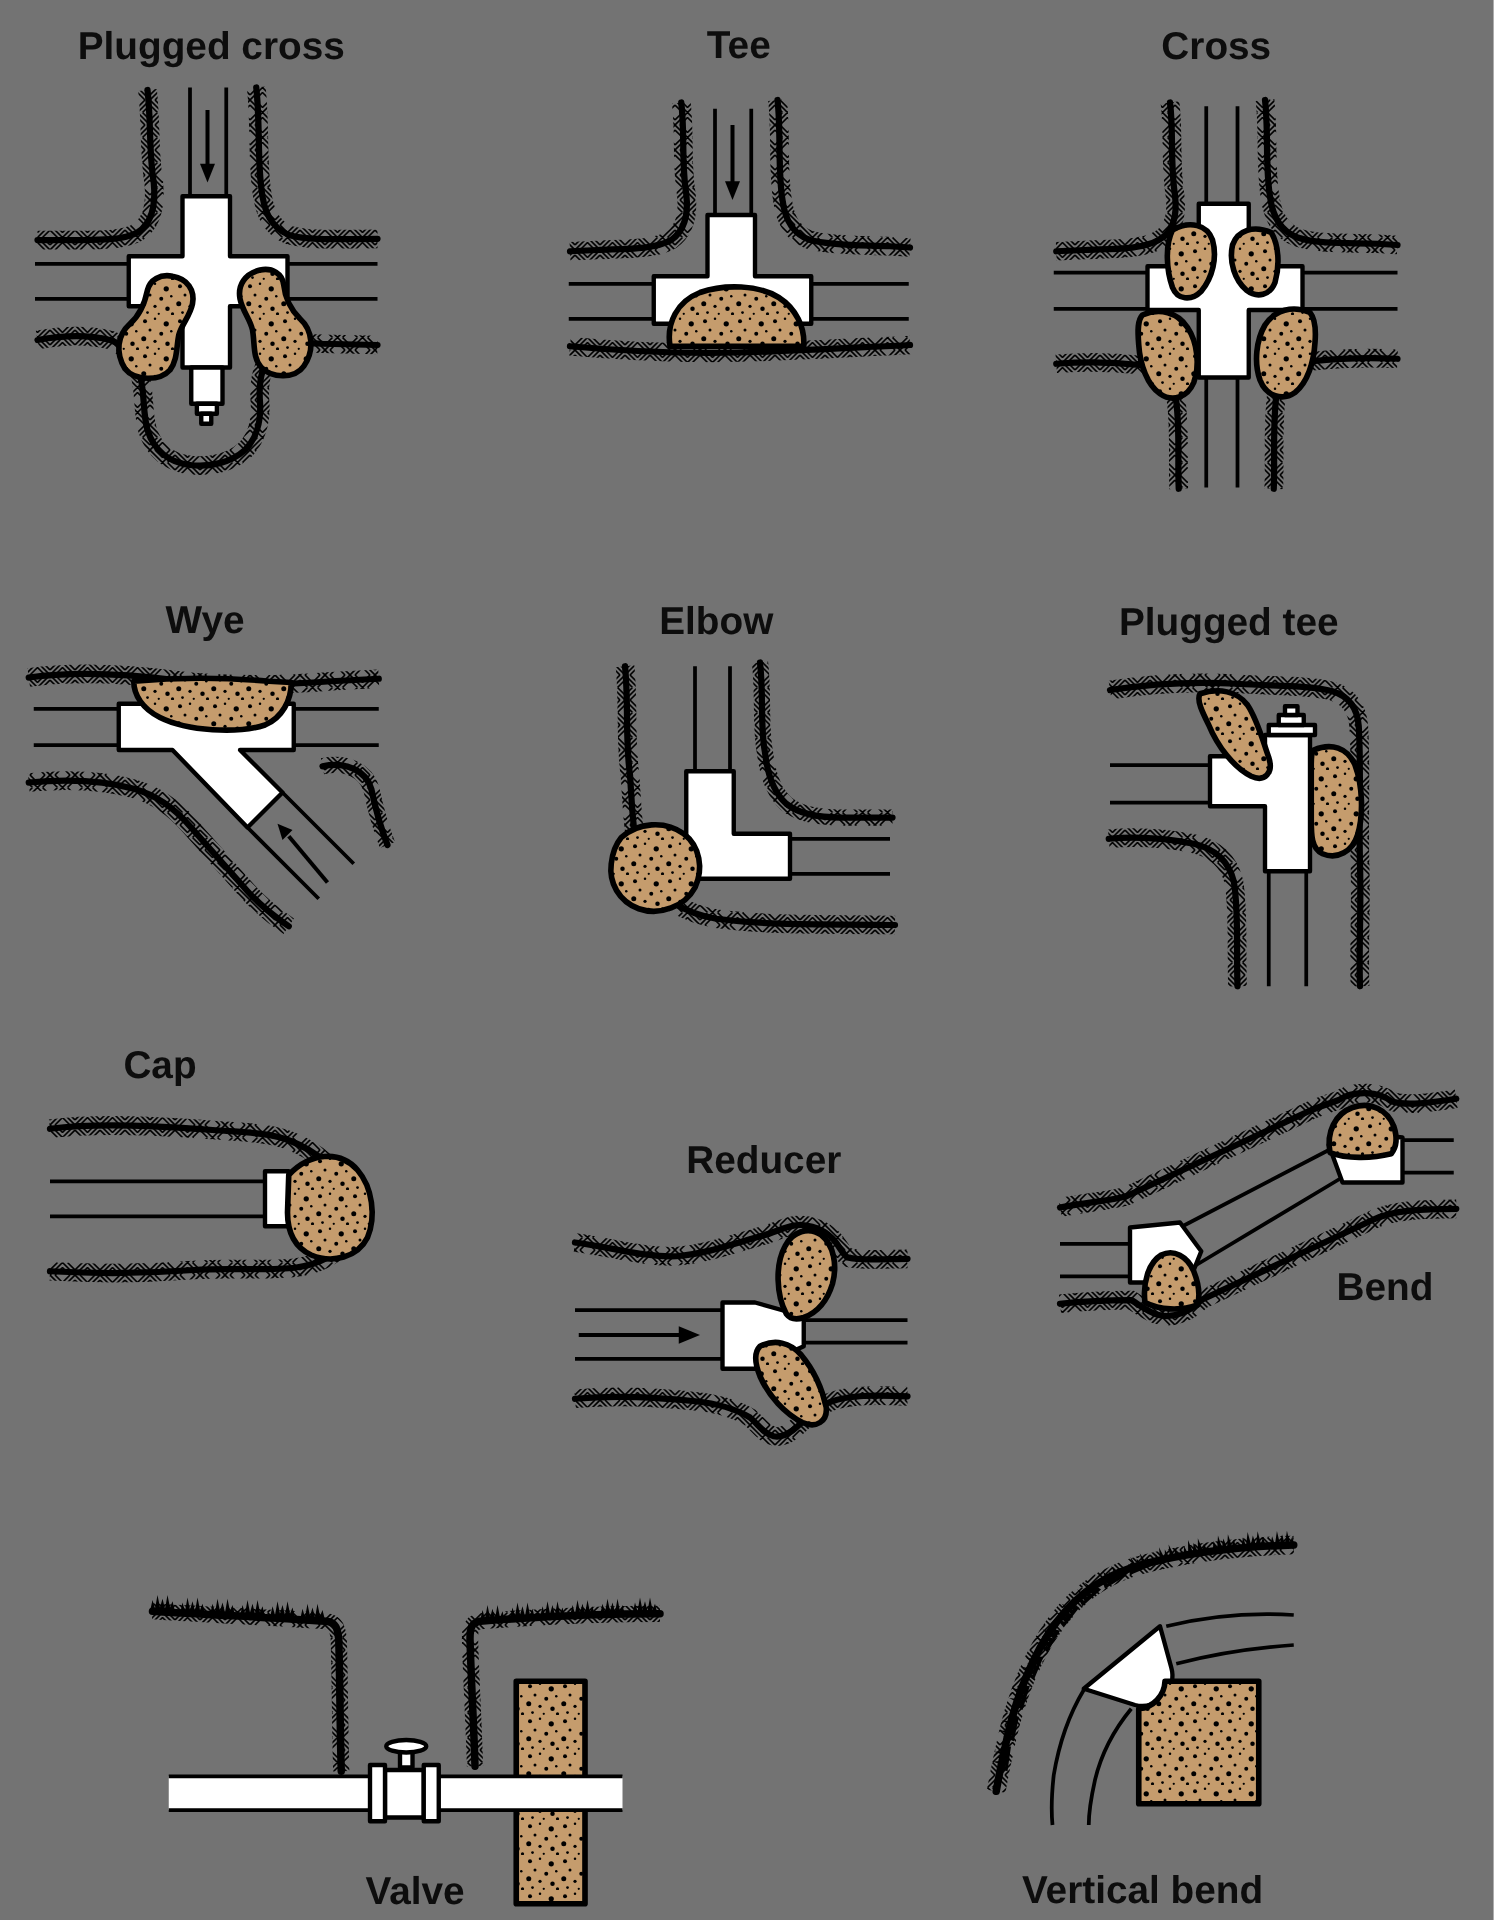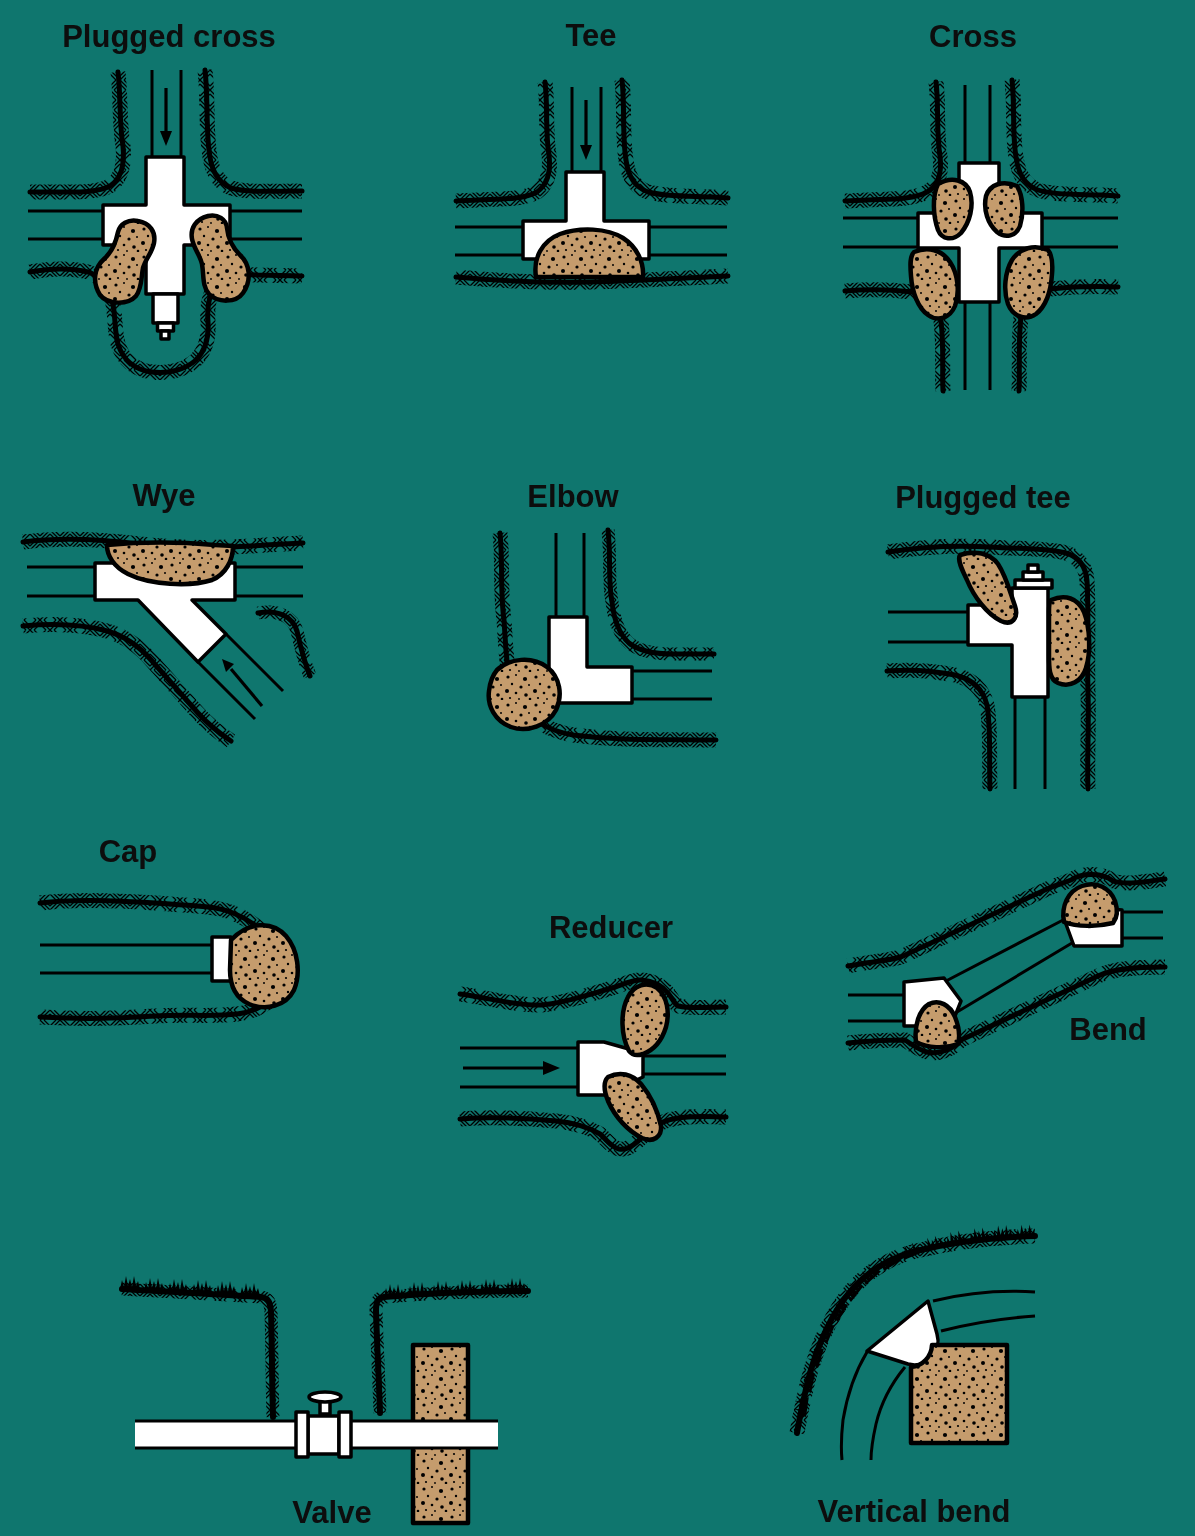--- a/index.html
+++ b/index.html
@@ -1,16 +1,16 @@
 <!DOCTYPE html>
 <html><head>
 <meta charset="utf-8">
 <style>
   html,body { margin:0; padding:0; background:#fff; }
-  #canvas { position:relative; width:1195px; height:1536px; background:#0f766e; overflow:hidden;
+  #canvas { position:relative; width:1195px; height:1536px; background:#737373; overflow:hidden;
             font-family:"Liberation Sans", sans-serif; }
   svg { display:block; }
   .hatch { fill:none; stroke:url(#soil); stroke-width:15; }
   .hatch-n { fill:none; stroke:url(#soil); stroke-width:13; }
   .wall  { fill:none; stroke:#000; stroke-width:5; stroke-linecap:round; }
   .wall6 { fill:none; stroke:#000; stroke-width:6; stroke-linecap:round; }
   .pipe  { fill:none; stroke:#000; stroke-width:3; }
   .fit   { fill:#fff; stroke:#000; stroke-width:3.5; stroke-linejoin:round; }
   .blk   { fill:url(#concrete); stroke:#000; stroke-width:4.5; stroke-linejoin:round; }
   .arr   { fill:none; stroke:#000; stroke-width:3.2; }

